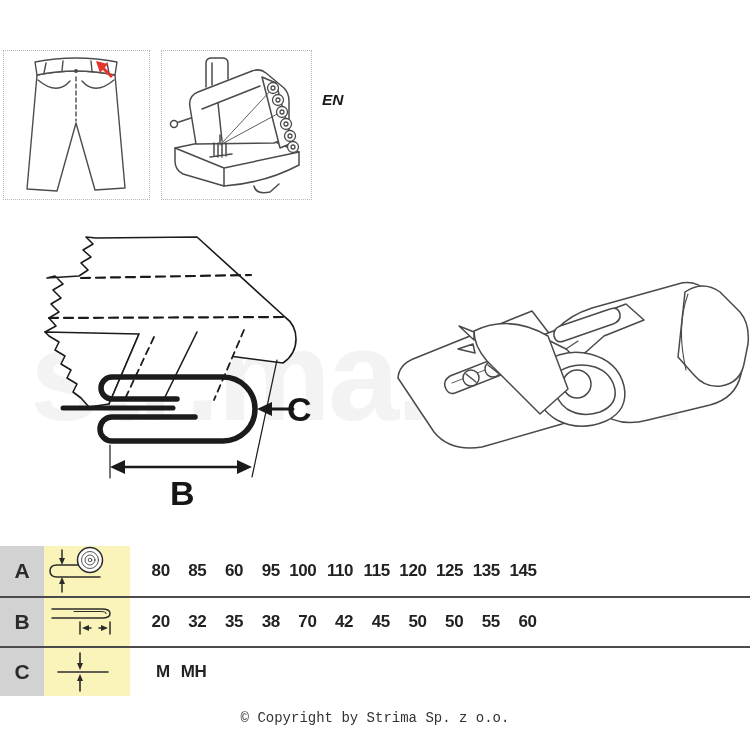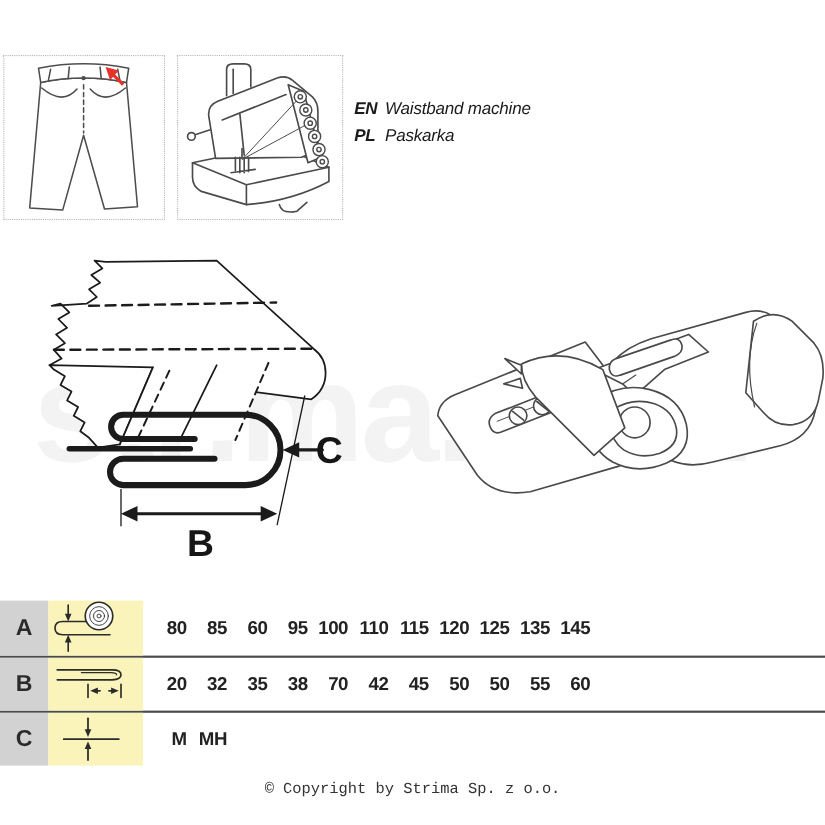--- a/index.html
+++ b/index.html
@@ -86,25 +86,20 @@
           <circle cx="128" cy="85" r="2"></circle>
         <circle cx="131" cy="96" r="5.5"></circle>
           <circle cx="131" cy="96" r="2"></circle>
       </g>
     </svg>
   </div>
 
   <div id="lang-block">
     <div class="lang-line">
       <span class="lang-code">EN</span>
-      <span class="lang-text">Waistband machine</span>
-    </div>
-    <div class="lang-line">
-      <span class="lang-code">PL</span>
-      <span class="lang-text">Paskarka</span>
     </div>
   </div>
 
   <svg class="layer" style="left:25px;top:218px;" viewBox="0 0 330 292" width="330" height="292">
     <g fill="none" stroke="#1b1b1b" stroke-width="1.6" stroke-linejoin="round" stroke-linecap="round">
 
       <path fill="#fff" d="M71,20 L172,19 L260,99 Q271,107 271,121 Q271,136 258,145 L20,114
         L31,108 L24,100 L34,94 L26,86 L36,80 L28,72 L38,66 L30,58 L22,60
         L54,58 L63,52 L56,45 L66,39 L58,32 L68,26 L61,19 Z"></path>
       <path d="M56,60 L226,57" stroke-dasharray="9 6" stroke-width="2.2"></path>

